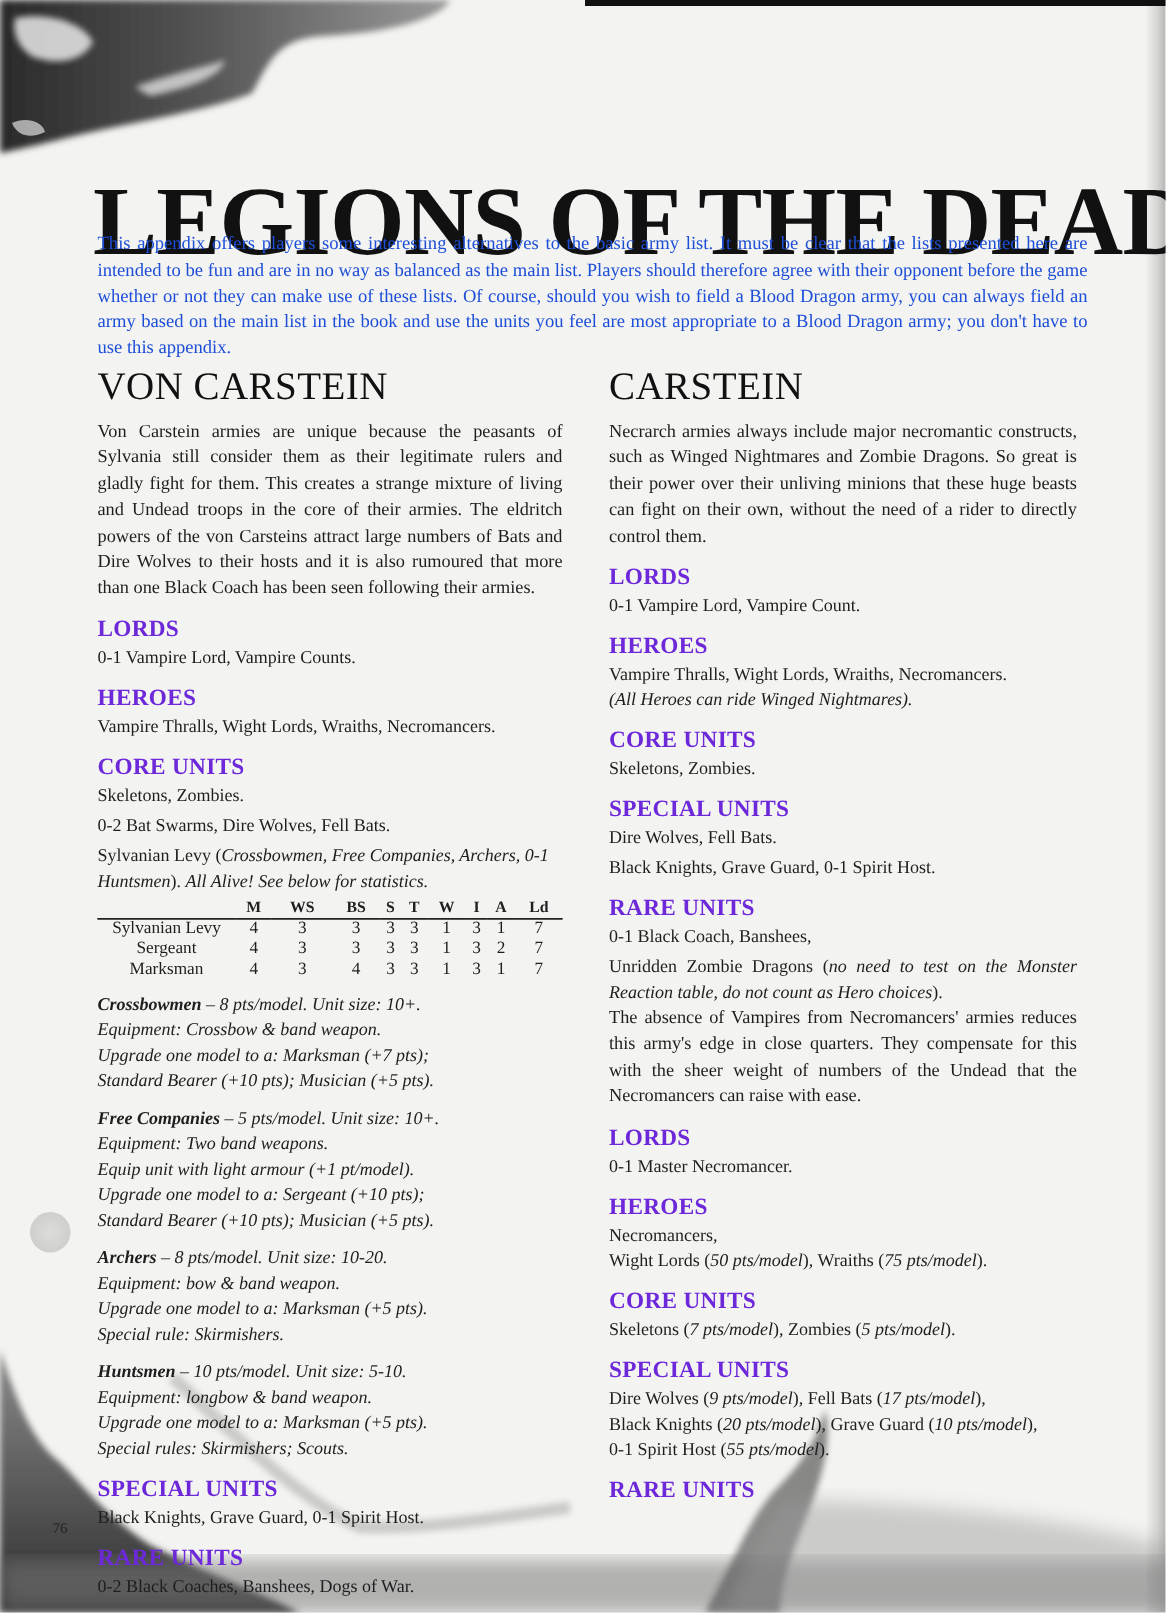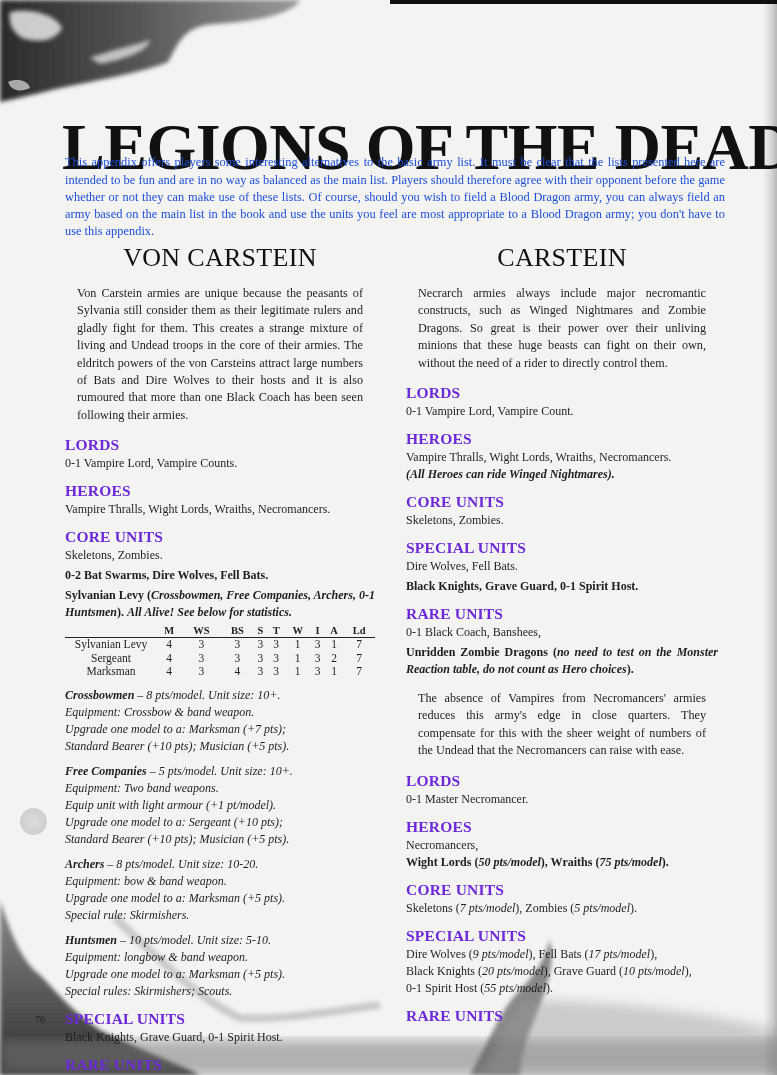--- a/index.html
+++ b/index.html
@@ -24,30 +24,30 @@
   .intro {
     position: absolute; left: 65px; top: 142px; width: 660px;
     font-family: "Liberation Serif", serif; font-size: 12.4px; line-height: 17.2px;
     text-align: justify; color: #1d4ed8;
   }
   .col { position: absolute; font-family: "Liberation Serif", serif; font-size: 12px; color: #1e1e1e; }
   .col-left { left: 65px; top: 243px; width: 310px; }
   .col-right { left: 406px; top: 243px; width: 312px; }
   .army-title {
     font-family: "Liberation Serif", serif; font-size: 26px; font-weight: normal;
-    text-align: center; letter-spacing: 0.3px; color: #111; margin: 0 0 6px 0; line-height: 30px;
+    letter-spacing: 0.3px; color: #111; margin: 0 0 6px 0; line-height: 30px;
   }
   .army-title.big { font-size: 27px; }
-  .army-desc { text-align: justify; line-height: 17.4px; margin: 12px; font-size: 12.2px; }
+  .army-desc { text-align: justify; line-height: 17.4px; margin: 0; font-size: 12.2px; }
   .sec-head {
     font-family: "Liberation Serif", serif; font-weight: bold; font-size: 15.5px;
     margin: 10px 0 1px 0; line-height: 18px; color: #6d28d9; letter-spacing: 0.2px;
   }
   .entry { margin: 0; line-height: 17px; }
-  .entry + .entry { margin-top: 3px; font-weight: bold; }
+  .entry + .entry { margin-top: 3px; }
   .it { font-style: italic; }
   table.stats { border-collapse: collapse; width: 310px; margin-top: 4px; font-size: 11.5px; }
   table.stats th { font-weight: bold; font-size: 10.5px; text-align: center; border-bottom: 1.5px solid #222; padding: 0 0 1px 0; }
   table.stats td { text-align: center; line-height: 13.5px; padding: 0; }
   table.stats td.name, table.stats th.name { text-align: center; width: 92px; }
   .unit-block { margin-top: 8px; line-height: 17px; font-style: italic; font-size: 12px; }
   .unit-block b { font-weight: bold; }
   .unit-block .head-rest { }
   .page-num { position: absolute; left: 35px; top: 1014px; font-size: 10px; font-family: "Liberation Serif", serif; color: #222; }
   .stamp {

